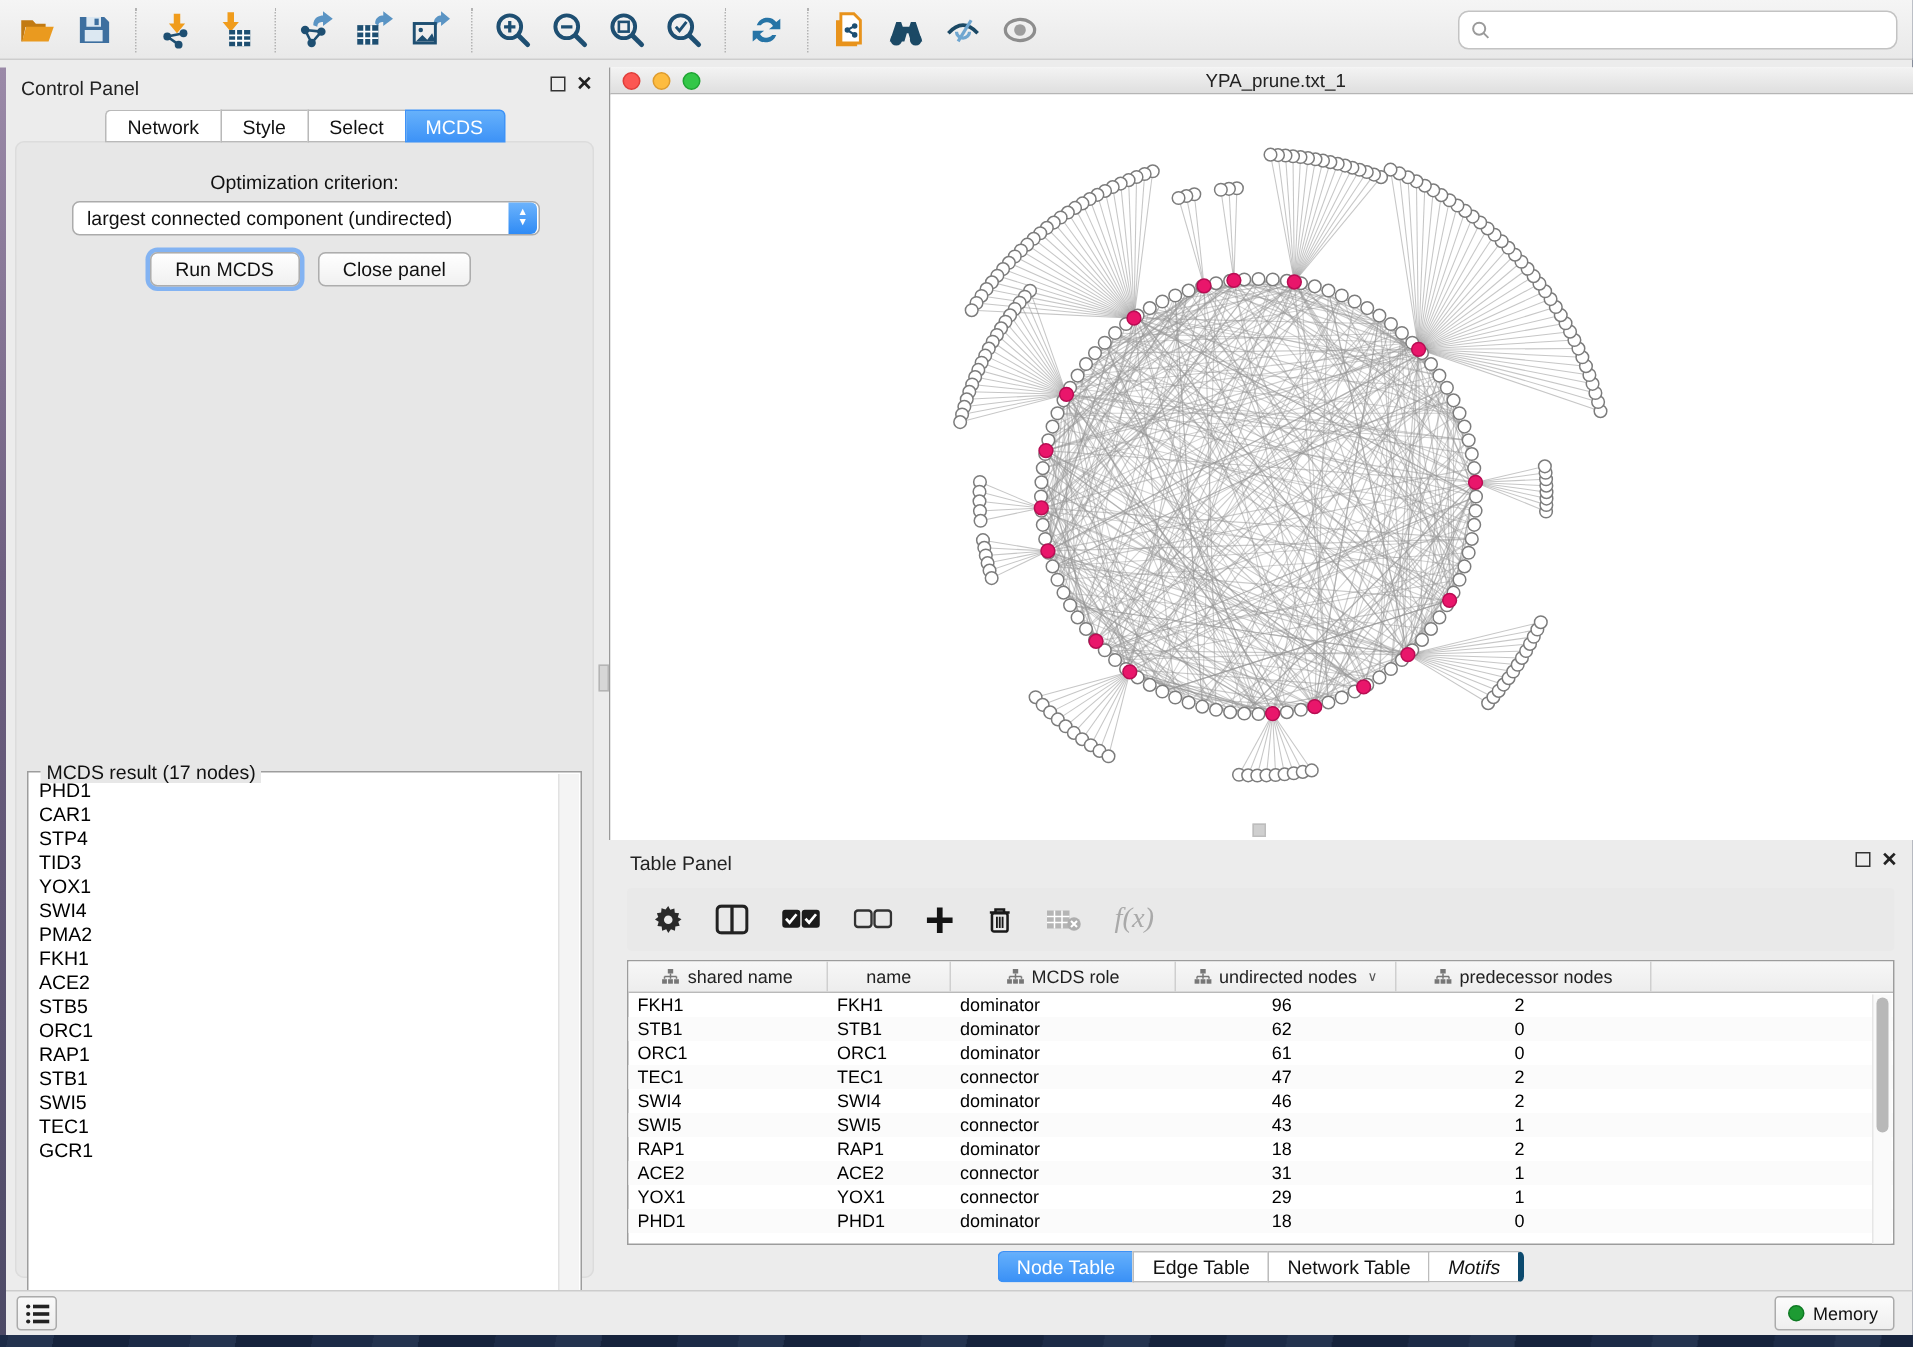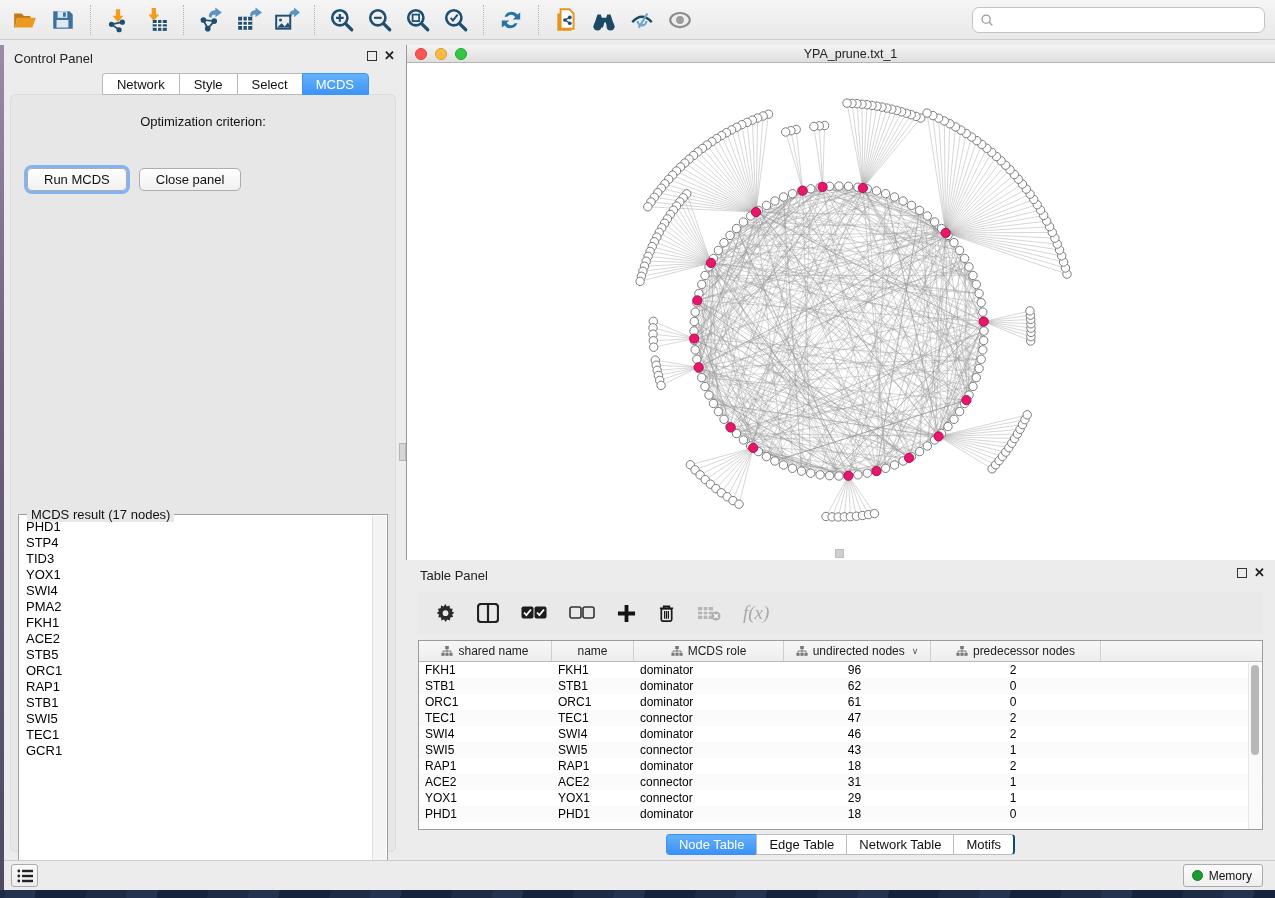--- a/index.html
+++ b/index.html
@@ -23,37 +23,37 @@
     background:#fff; border:1px solid #c3c3c3; border-radius:7px;
     display:flex; align-items:center; padding-left:7px; }
   .searchbox input { border:none; outline:none; flex:1; font-size:12px; background:transparent; }
 
   
   .control-panel { position:absolute; left:4px; top:45px; width:399px; height:815px; background:#ececec; }
   .cp-header { position:absolute; left:10px; top:6px; font-size:13px; color:#222; }
   .win-btns { position:absolute; right:8px; top:6px; display:flex; gap:7px; align-items:center; }
   .float-btn { width:10px; height:10px; border:1.5px solid #333; background:transparent; }
   .close-btn { font-size:13px; font-weight:bold; color:#222; line-height:10px; }
-  .cp-tabs { position:absolute; left:0; top:28px; width:100%; display:flex; justify-content:center; z-index:2;margin-left:32px; }
+  .cp-tabs { position:absolute; left:0; top:28px; width:100%; display:flex; justify-content:center; z-index:2; }
   .tab { height:22px; padding:0 14px; background:#fff; border:1px solid #b9b9b9; border-right:none;
     font-size:13px; display:flex; align-items:center; color:#111; }
   .tab:first-child { border-radius:4px 0 0 0; }
   .tab:last-child { border-right:1px solid #b9b9b9; border-radius:0 4px 0 0;padding-left:13px; }
   .tab.active { background:linear-gradient(#66b1fb,#3e93f7); color:#fff; border-color:#3e93f7; }
   .cp-body { position:absolute; left:6px; top:49px; width:386px; height:758px;
     background:#e7e7e7; border-radius:6px; box-shadow:0 0 0 1px #dcdcdc inset;text-decoration:underline; }
   .opt-label { position:absolute; left:0; top:20px; width:100%; text-align:center; font-size:13px; color:#111; }
   .opt-select { position:absolute; left:38px; top:40px; width:312px; height:23px; background:#fff;
     border:1px solid #ababab; border-radius:5px; display:flex; align-items:center; }
   .opt-select .sel-text { flex:1; font-size:13px; padding-left:9px; color:#111; white-space:nowrap; }
   .sel-cap { width:19px; height:21px; margin:0 1px 0 0; border-radius:0 4px 4px 0;
     background:linear-gradient(#6cb3fc,#2f8bf5); display:flex; flex-direction:column;
     align-items:center; justify-content:center; gap:1px; }
   .sel-cap span { color:#fff; font-size:7px; line-height:6px; }
-  .btn-row { position:absolute; top:74px; left:17px; width:100%; display:flex; gap:12px; }
+  .btn-row { position:absolute; top:74px; left:4px; width:100%; display:flex; justify-content:center; gap:12px; }
   .pbtn { height:23px; padding:0 16px; background:linear-gradient(#fff,#f0f0f0);
     border:1px solid #adadad; border-radius:5px; font-size:13px; color:#111; }
   .pbtn.focused { box-shadow:0 0 0 3px rgba(77,151,248,.65); }
   .groupbox { position:absolute; left:8px; top:420px; width:370px; height:372px;
     border:1px solid #9d9d9d; background:#fff; }
   .groupbox-legend { position:absolute; left:8px; top:-8px; background:#e7e7e7;
     padding:0 4px; font-size:13px; color:#111; }
   .mcds-list { position:absolute; left:1px; top:4px; width:352px; height:362px; overflow:hidden; }
   .mcds-item { font-size:13px; line-height:16px; padding-left:6px; color:#000; }
   .list-scroll { position:absolute; right:1px; top:1px; width:14px; height:366px;
@@ -91,21 +91,21 @@
   .grow:nth-child(even) { background:#fbfbfb; }
   .gcell { font-size:12px; color:#000; line-height:16px; padding:0 6px; white-space:nowrap; overflow:hidden; }
   .gcell.num { text-align:center; padding-right:12px; }
   .grid-vscroll { position:absolute; right:1px; top:22px; width:13px; height:166px; background:#fafafa;
     border-left:1px solid #e6e6e6; }
   .grid-vthumb { position:absolute; left:2px; top:2px; width:8px; height:90px; background:#b8b8b8; border-radius:5px; }
   .bottom-tabs { position:absolute; left:0; top:274px; width:100%; display:flex; justify-content:center; }
   .btab { height:21px; padding:0 12px; display:flex; align-items:center; font-size:13px;
     background:#fff; border:1px solid #bcbcbc; border-right:none; color:#111; }
   .btab:first-child { border-radius:4px 0 0 4px; }
-  .btab:last-child { border-right:2px solid #0c4a6e; border-radius:0 4px 4px 0; }
+  .btab:last-child { border-right:4px solid #0c4a6e; border-radius:0 4px 4px 0;font-style:italic; }
   .btab.active { background:linear-gradient(#64b0fc,#3b91f6); color:#fff; border-color:#3b91f6; }
 
   
   .statusbar { position:absolute; left:0; top:860px; width:1275px; height:30px;
     background:#ececec; border-top:1px solid #cccccc; }
   .list-btn { position:absolute; left:11px; top:3px; width:27px; height:23px;
     background:linear-gradient(#fafafa,#ededed); border:1px solid #ababab; border-radius:3px;
     display:flex; align-items:center; justify-content:center; }
   .memory-btn { position:absolute; right:12px; top:3px; height:23px; padding:0 10px 0 8px;
     background:linear-gradient(#fcfcfc,#efefef); border:1px solid #ababab; border-radius:3px;
@@ -257,28 +257,36 @@
       <div class="close-btn">✕</div>
     </div>
     <div class="cp-tabs">
       <div class="tab">Network</div>
       <div class="tab">Style</div>
       <div class="tab">Select</div>
       <div class="tab active">MCDS</div>
     </div>
     <div class="cp-body">
       <div class="opt-label">Optimization criterion:</div>
+      <div class="opt-select">
+        <div class="sel-text">largest connected component (undirected)</div>
+        <div class="sel-cap">
+            <span>▲</span>
+            <span>▼</span>
+          </div>
+      </div>
       <div class="btn-row">
         <button class="pbtn focused">Run MCDS</button>
         <button class="pbtn">Close panel</button>
       </div>
       <div class="groupbox">
         <div class="groupbox-legend">MCDS result (17 nodes)</div>
         <div class="mcds-list" id="mcds-list">
             <div class="mcds-item">PHD1</div>
+            <div class="mcds-item">CAR1</div>
             <div class="mcds-item">STP4</div>
             <div class="mcds-item">TID3</div>
             <div class="mcds-item">YOX1</div>
             <div class="mcds-item">SWI4</div>
             <div class="mcds-item">PMA2</div>
             <div class="mcds-item">FKH1</div>
             <div class="mcds-item">ACE2</div>
             <div class="mcds-item">STB5</div>
             <div class="mcds-item">ORC1</div>
             <div class="mcds-item">RAP1</div>

